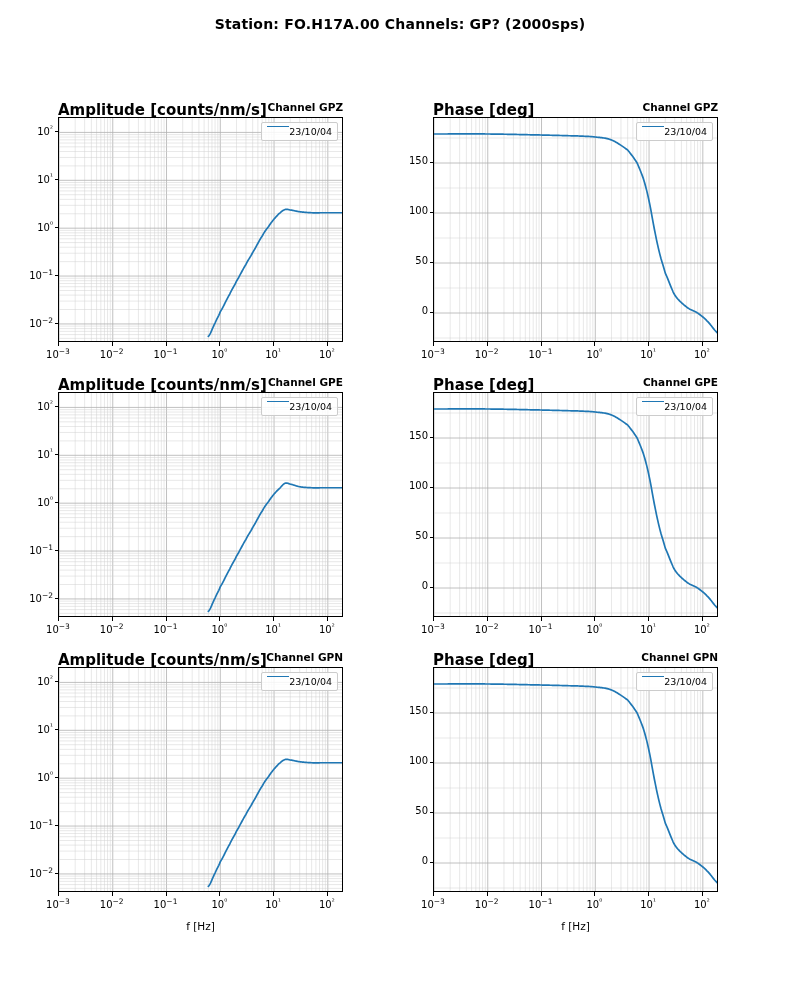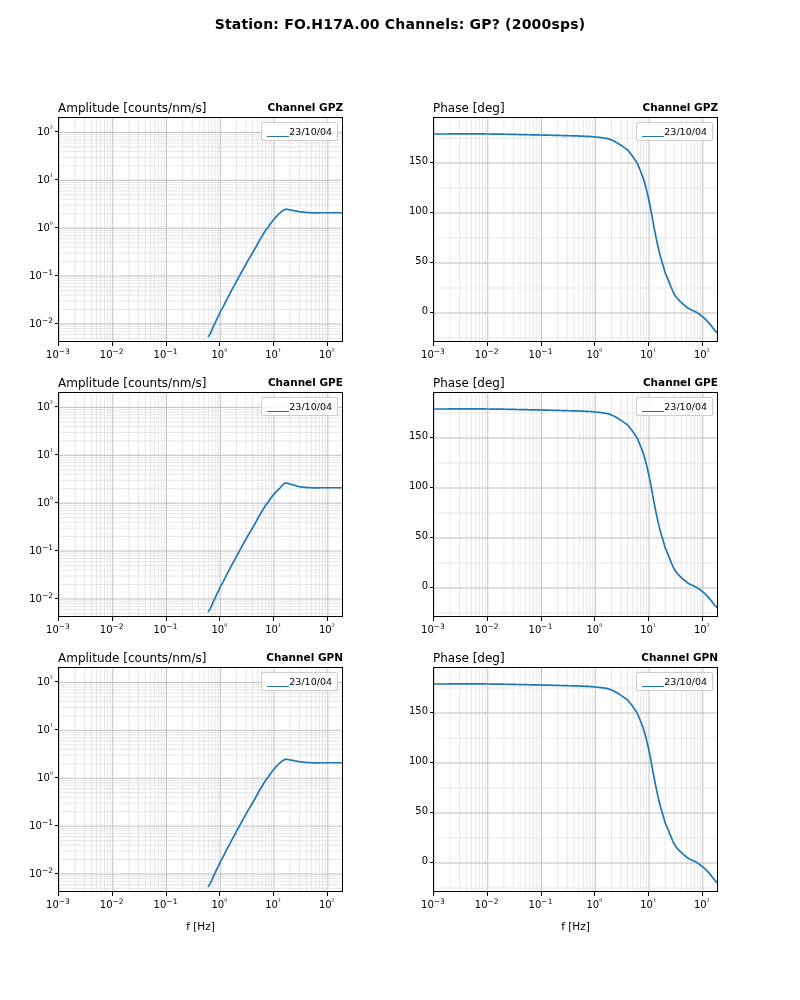--- a/index.html
+++ b/index.html
@@ -37,22 +37,22 @@
     position: absolute;
     left: 0;
     top: 0;
     box-sizing: border-box;
     border: 1px solid #000000;
     background: #ffffff;
     overflow: hidden;
   }
   .panel-title-left {
     position: absolute;
-    font-size: 12px;
-    font-weight: normal;
+    font-size: 15px;
+    font-weight: bold;
     white-space: nowrap;
     text-align: right;
   }
   .panel-title-right {
     position: absolute;
     font-size: 10.5px;
     font-weight: bold;
     white-space: nowrap;
     text-align: right;
   }
@@ -72,21 +72,21 @@
     text-align: center;
   }
   .legend {
     position: absolute;
     box-sizing: border-box;
     border: 1px solid #cccccc;
     background: rgba(255,255,255,0.85);
     border-radius: 2px;
     padding: 3px 5px 3px 5px;
     display: flex;
-    align-items: flex-end;
+    align-items: flex-start;
     font-size: 9.5px;
   }
   .legend-line {
     display: inline-block;
     width: 22px;
     height: 0;
     border-top: 1.6px solid #1f77b4;
   }
   .legend-label {
     white-space: nowrap;

